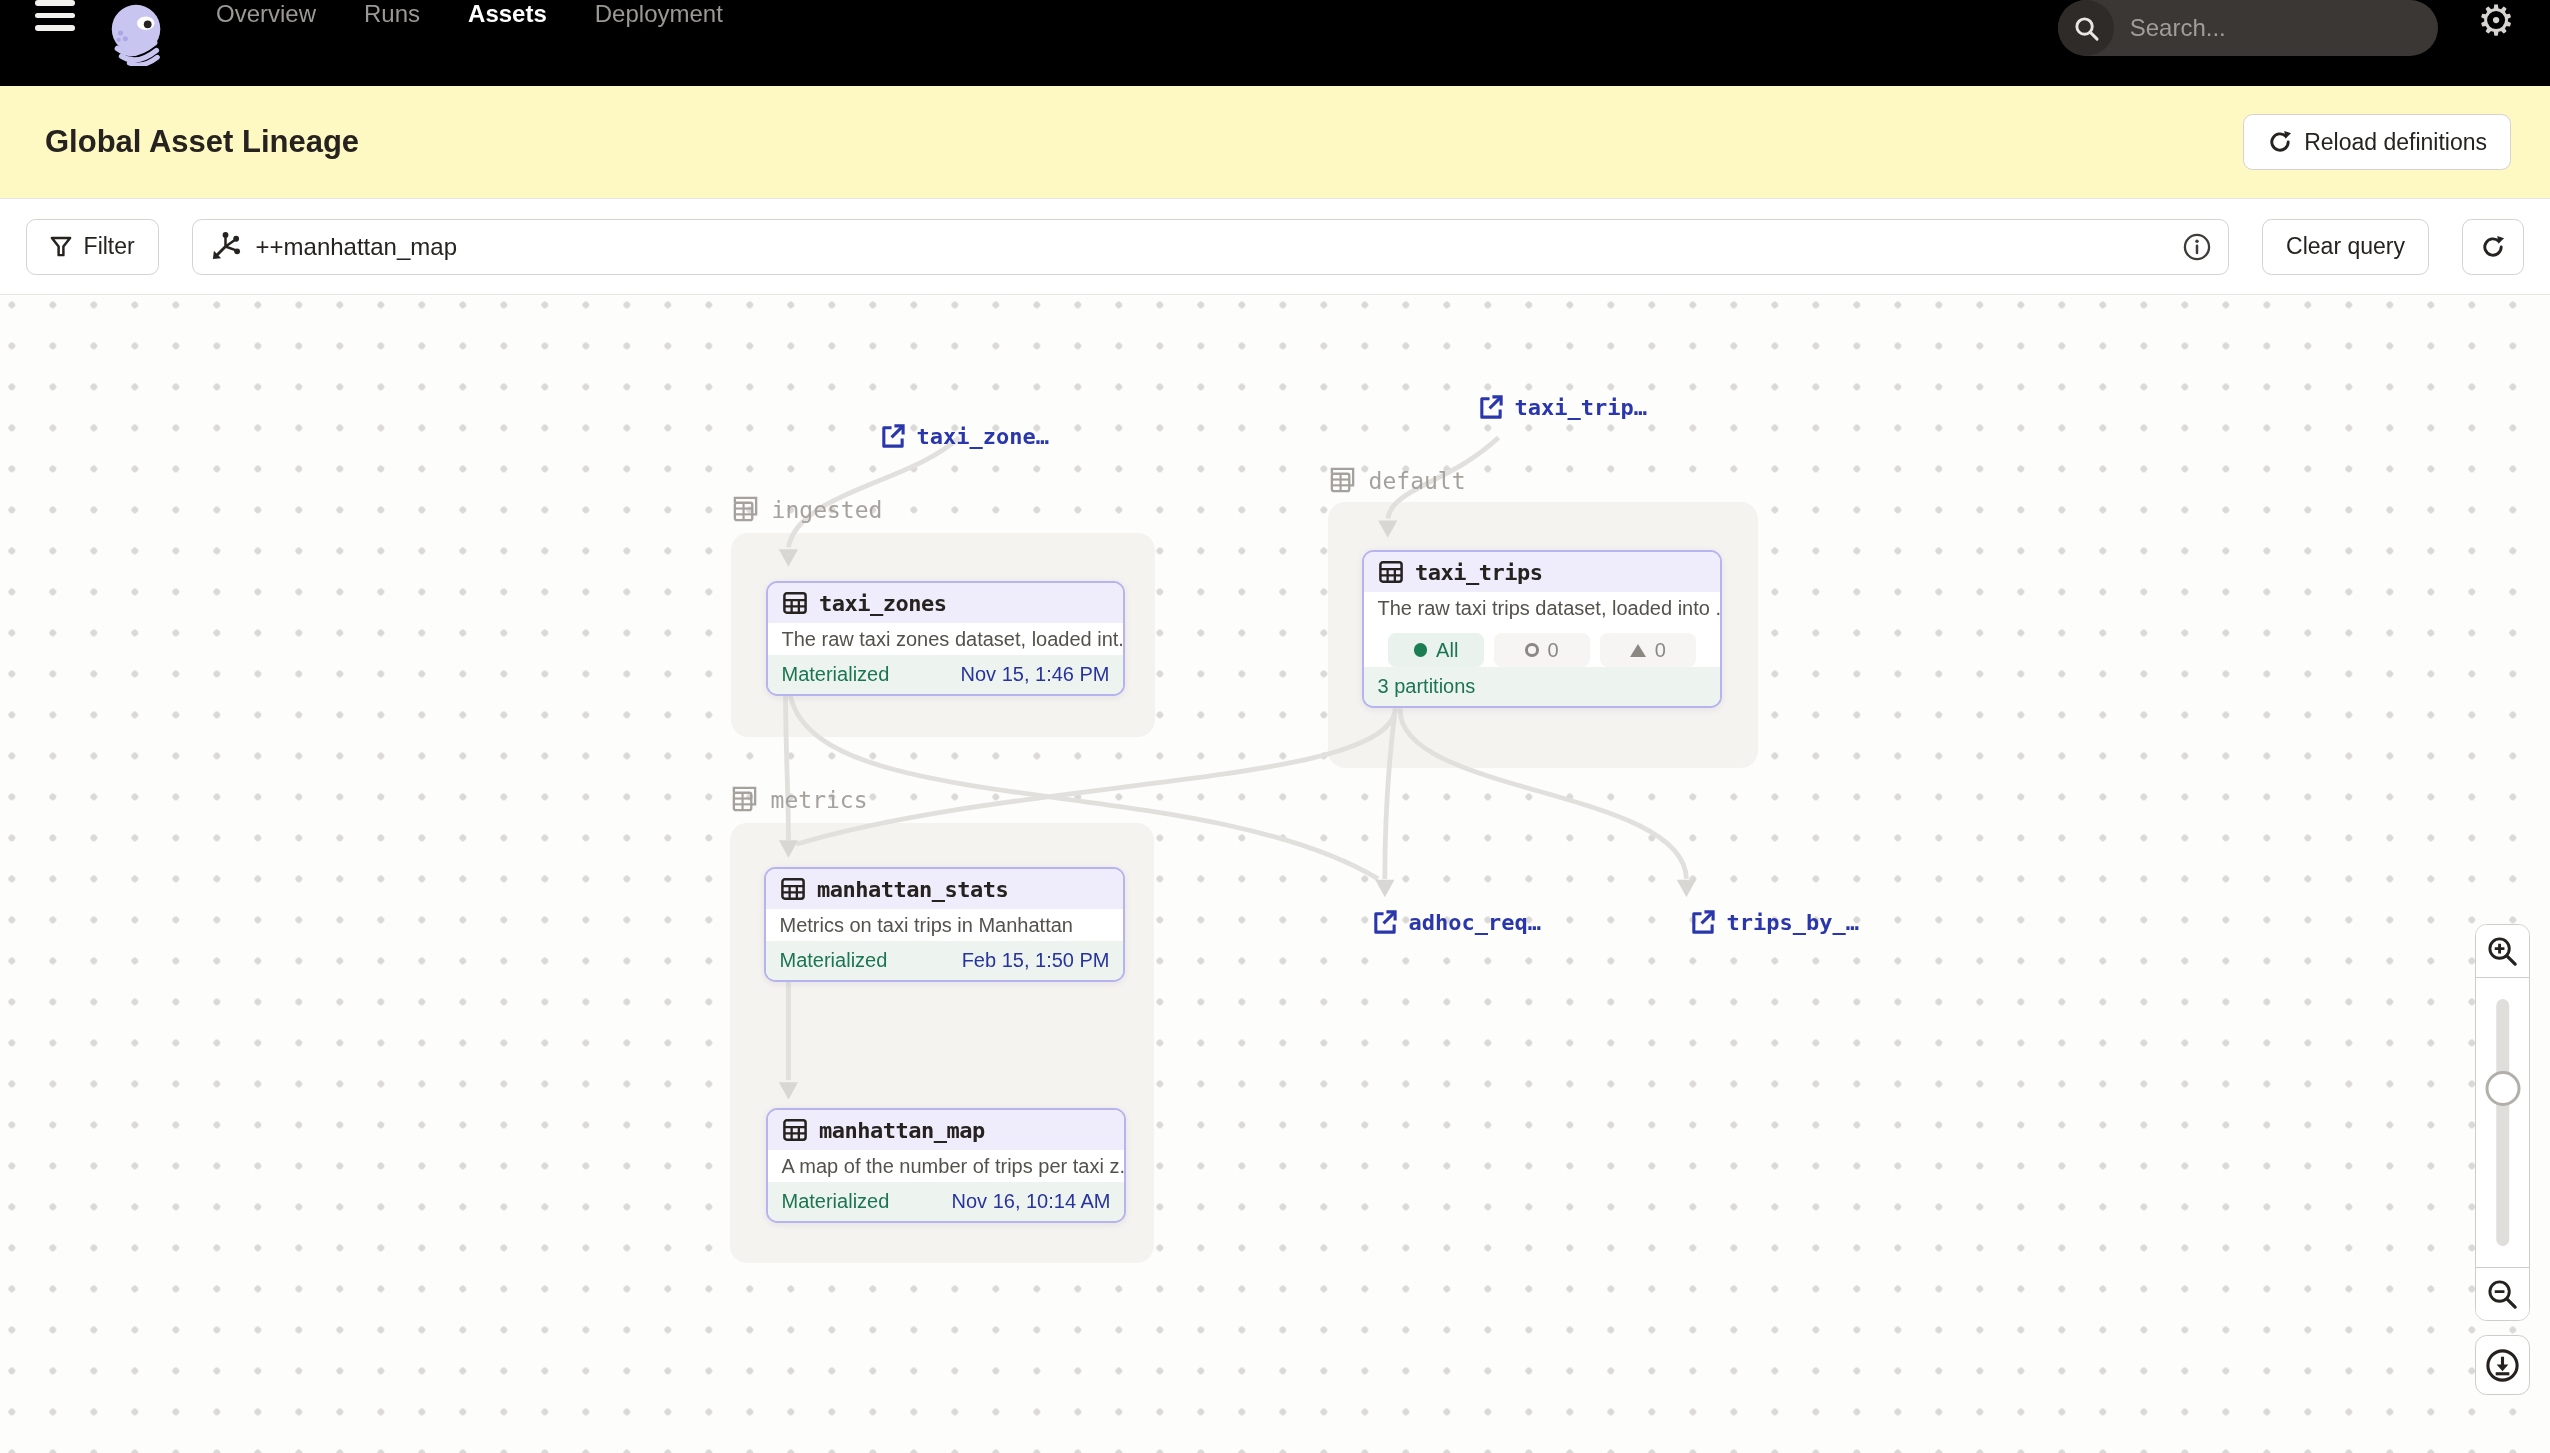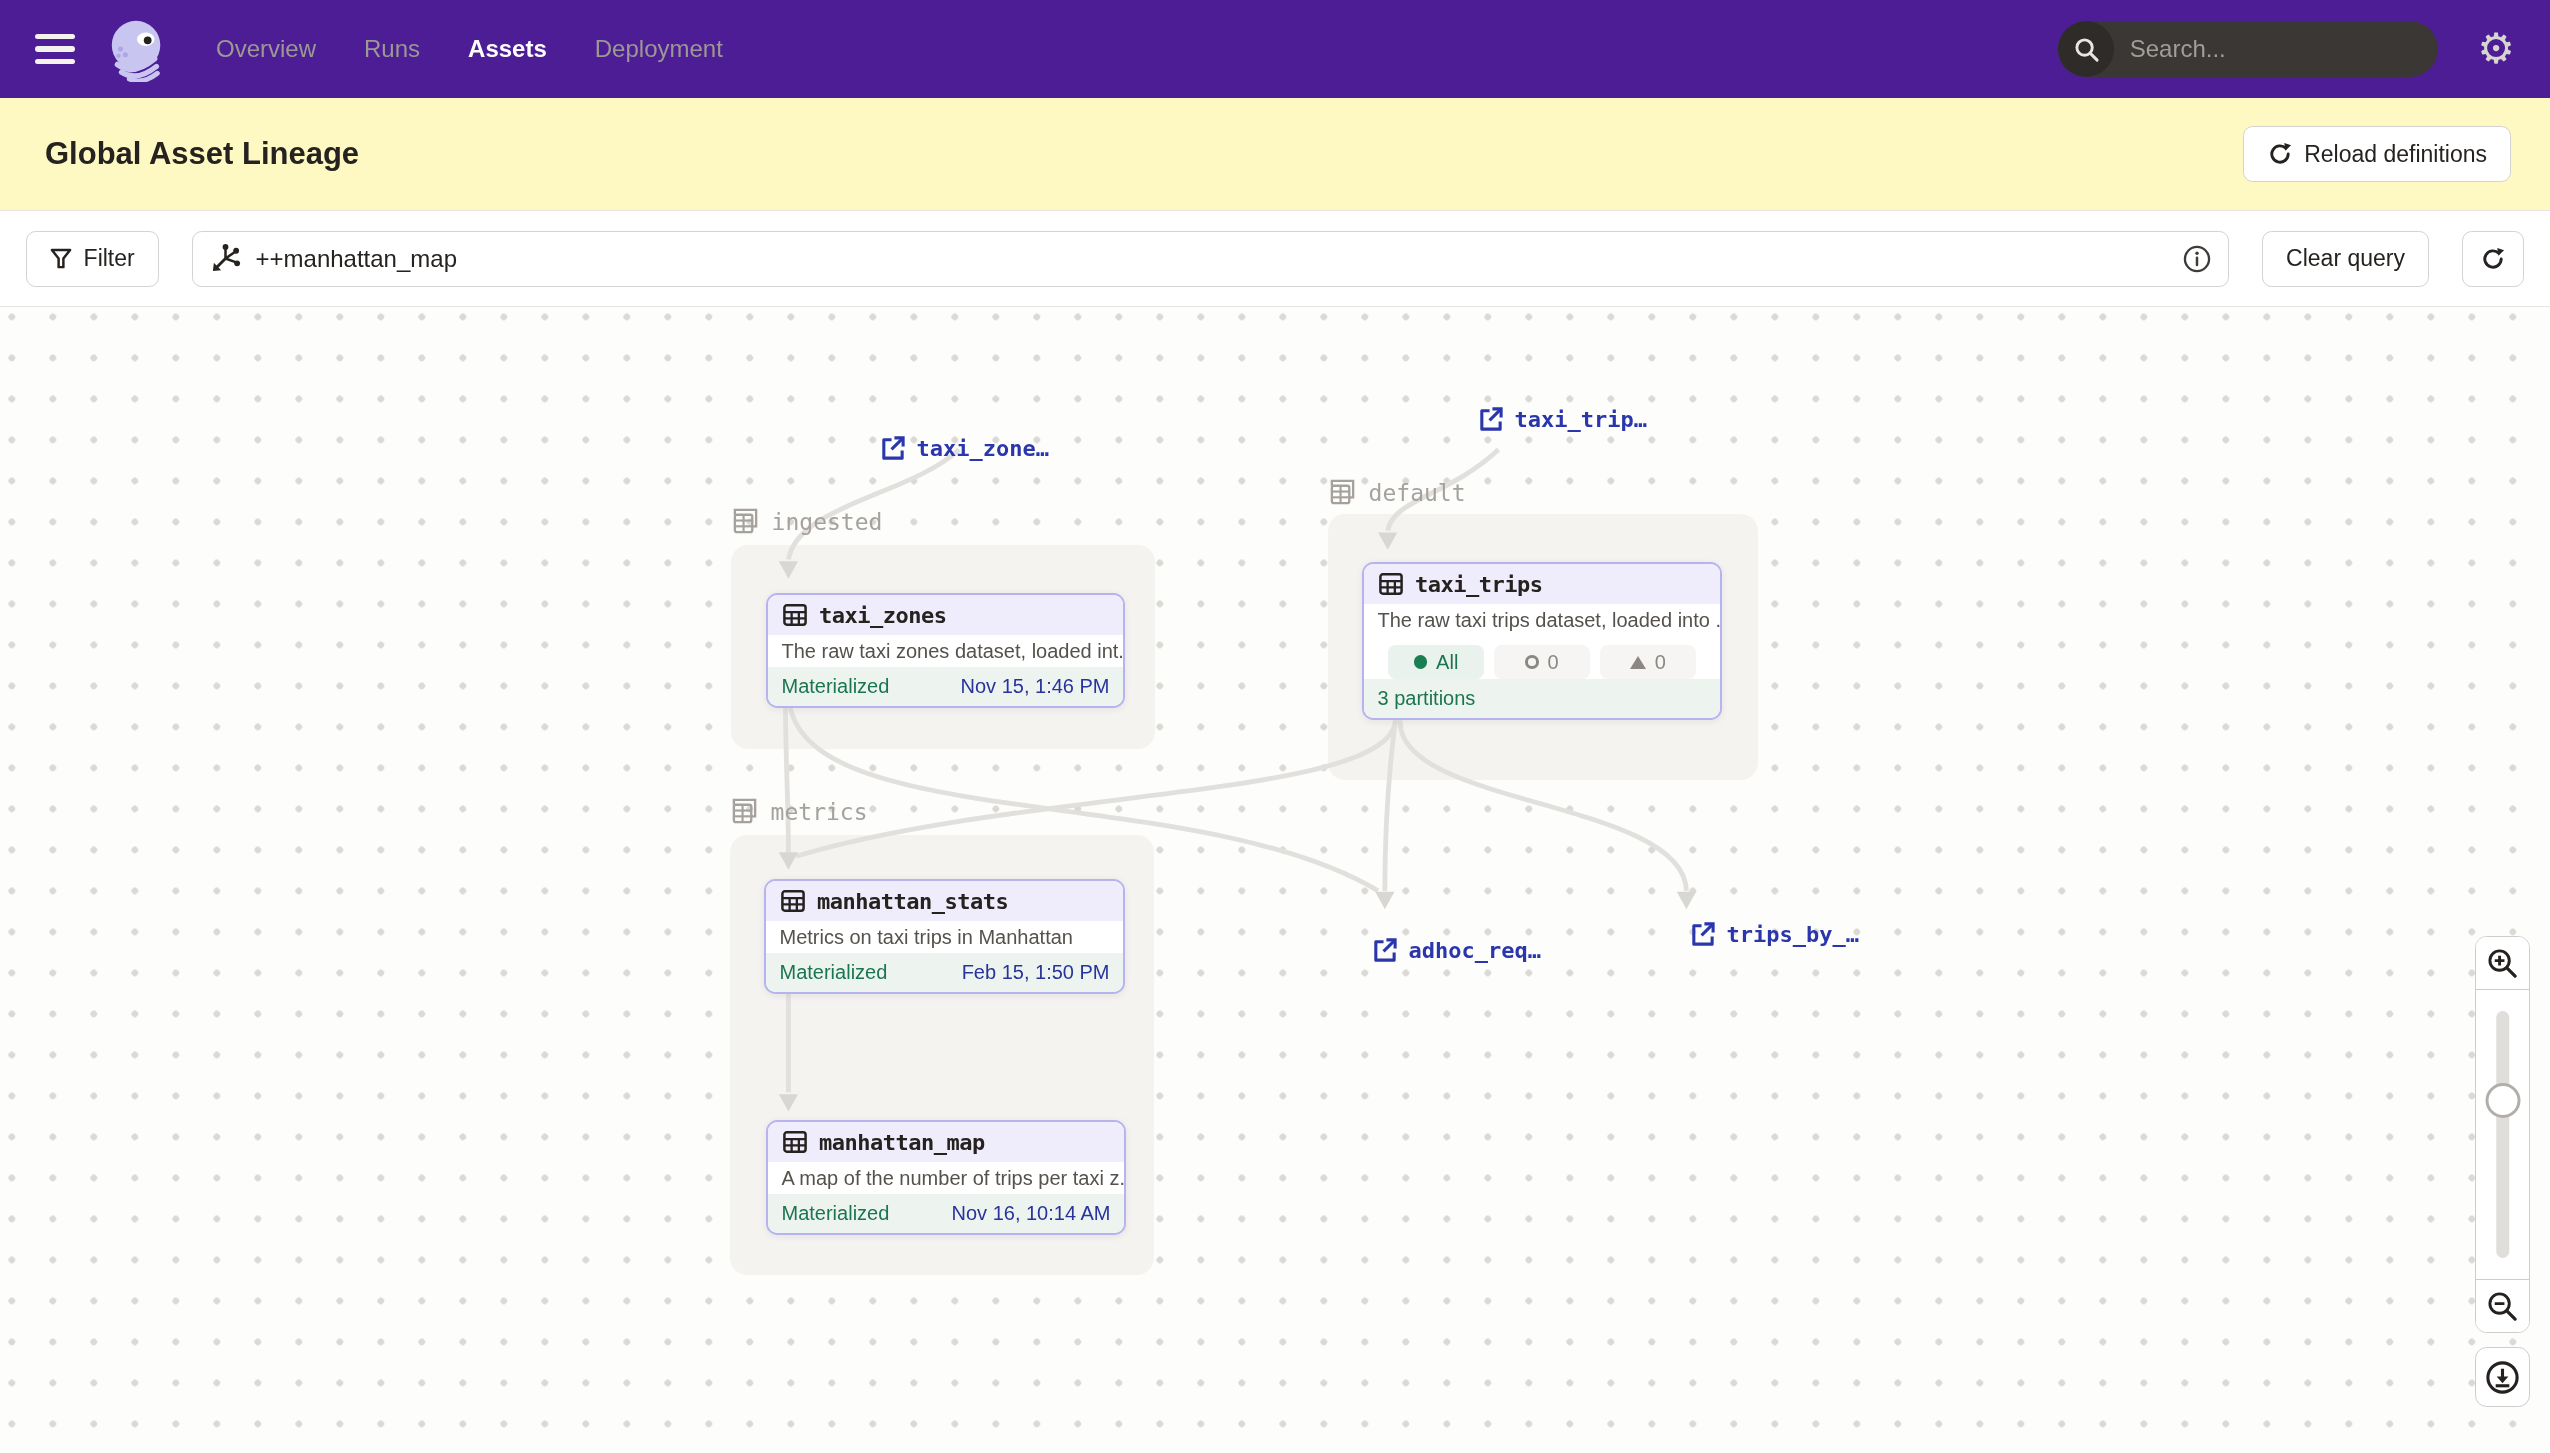--- a/index.html
+++ b/index.html
@@ -1,21 +1,21 @@
 <!DOCTYPE html>
 <html><head>
 <meta charset="utf-8">
 <style>
   * { margin:0; padding:0; box-sizing:border-box; }
   html,body { width:2550px; height:1453px; overflow:hidden; background:#FDFDFC;
     font-family:"Liberation Sans","DejaVu Sans",sans-serif; }
   .app { width:2550px; height:1453px; display:flex; flex-direction:column; }
 
   
-  .topnav { height:98px; background:#4c1d95; display:flex; align-items:center; padding:0 35px; flex:none; }
+  .topnav { height:86px; background:#000000; display:flex; align-items:flex-start; padding:0 35px; flex:none; }
   .hamburger { width:40px; height:31px; display:flex; flex-direction:column; justify-content:space-between; cursor:pointer; }
   .hamburger span { display:block; height:5.8px; border-radius:2.9px; background:#F4F2EF; }
   .logo { width:66px; height:66px; margin-left:29px; }
   .navmenu { display:flex; gap:48px; margin-left:46px; }
   .navitem { font-size:24px; color:#9C9894; cursor:pointer; }
   .navitem.active { color:#FFFFFF; font-weight:bold; }
   .searchbox { margin-left:auto; width:380px; height:56px; background:#3B3734; border-radius:28px;
     display:flex; align-items:center; overflow:hidden; }
   .search-iconwrap { width:56px; height:56px; border-radius:28px; background:#2E2B28; display:flex; align-items:center; justify-content:center; flex:none; }
   .search-ph { font-size:24px; color:#A19D99; margin-left:15.4px; flex:1; background:transparent; border:none; outline:none;
@@ -239,21 +239,21 @@
       <span>taxi_zone…</span>
     </div>
     <div class="ext" style="left:1477px; top:99px;">
       <svg width="27" height="27" viewBox="0 0 28 28">
         <path d="M 13 5 L 5 5 L 5 24 L 24 24 L 24 16" fill="none" stroke="#2A36AC" stroke-width="3.2" stroke-linejoin="round"></path>
         <line x1="13" y1="15" x2="24" y2="4" stroke="#2A36AC" stroke-width="3.2"></line>
         <polyline points="16,3 25,3 25,12" fill="none" stroke="#2A36AC" stroke-width="3.2"></polyline>
       </svg>
       <span>taxi_trip…</span>
     </div>
-    <div class="ext" style="left:1371px; top:630px;">
+    <div class="ext" style="left:1371px; top:614px;">
       <svg width="27" height="27" viewBox="0 0 28 28">
         <path d="M 13 5 L 5 5 L 5 24 L 24 24 L 24 16" fill="none" stroke="#2A36AC" stroke-width="3.2" stroke-linejoin="round"></path>
         <line x1="13" y1="15" x2="24" y2="4" stroke="#2A36AC" stroke-width="3.2"></line>
         <polyline points="16,3 25,3 25,12" fill="none" stroke="#2A36AC" stroke-width="3.2"></polyline>
       </svg>
       <span>adhoc_req…</span>
     </div>
     <div class="ext" style="left:1689px; top:614px;">
       <svg width="27" height="27" viewBox="0 0 28 28">
         <path d="M 13 5 L 5 5 L 5 24 L 24 24 L 24 16" fill="none" stroke="#2A36AC" stroke-width="3.2" stroke-linejoin="round"></path>

